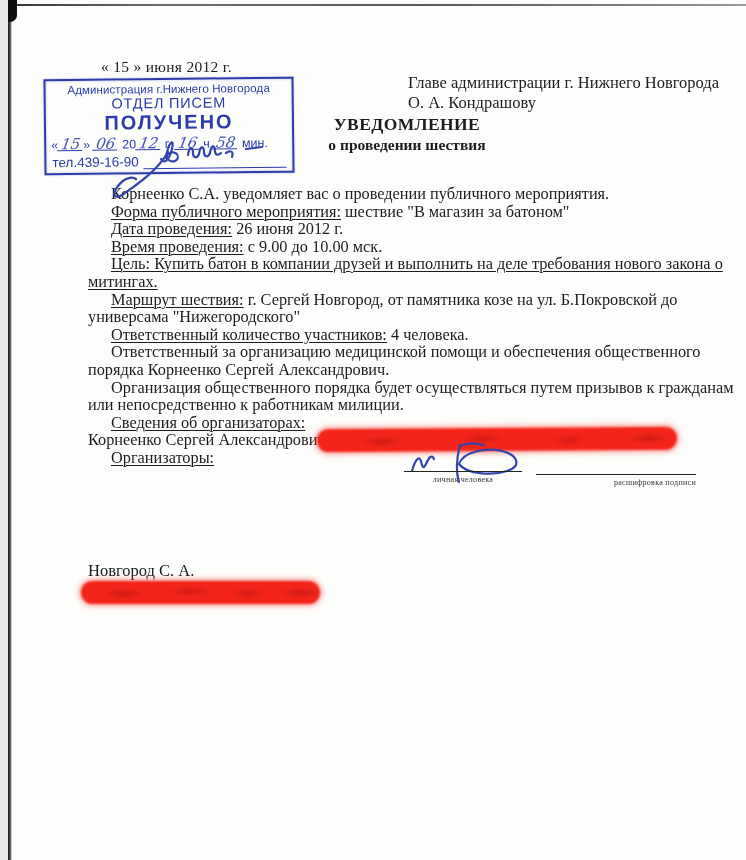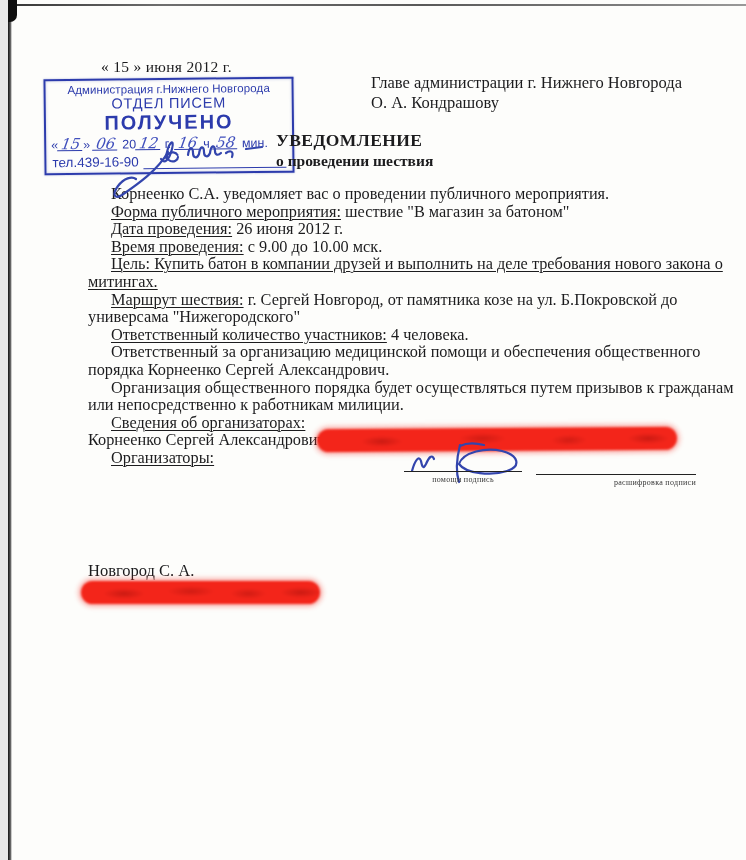--- a/index.html
+++ b/index.html
@@ -32,23 +32,23 @@
   .stamp-status{ font-size:20px; font-weight:bold; letter-spacing:2px; margin-top:0px; }
   .stamp-row   { font-size:12.5px; margin-top:3px; text-align:left; padding-left:5px; white-space:nowrap; }
   .hw { font-family:"DejaVu Serif", serif; font-style:italic; font-size:15px; line-height:12px;
         color:#4150bd; border-bottom:1.2px solid #2c3bac; padding:0 3px; display:inline-block;
         transform:skewX(-10deg); }
   .pr { display:inline-block; }
   .phone-row { display:flex; align-items:flex-end; padding:1px 6px 0 6px; font-size:13.5px; margin-top:2px; }
   .sig-underline { flex:1; border-bottom:1.5px solid #2c3bac; margin-left:5px; height:12px; }
   .stamp-sig-svg { position:absolute; left:96px; top:132px; width:195px; height:78px; z-index:3; }
   
-  .addressee { position:absolute; left:363px; top:73px; font-size:16.5px; line-height:19.5px; }
+  .addressee { position:absolute; left:400px; top:73px; font-size:16.5px; line-height:19.5px; }
   
-  .title-block { position:absolute; left:268px; top:130px; width:262px; }
+  .title-block { position:absolute; left:268px; top:114px; width:262px; text-align:center; }
   .doc-title    { font-size:17.5px; font-weight:bold; letter-spacing:.4px; }
   .doc-subtitle { font-size:15.5px; font-weight:bold; margin-top:1px; }
   
   .body-block { position:absolute; left:80px; top:185px; width:660px; font-size:16.3px; line-height:17.6px; }
   .para { position:relative; }
   .indent { text-indent:23px; }
   .u { text-decoration:underline; text-underline-offset:2px; text-decoration-thickness:1px; }
   
   .redaction { position:absolute; background:
       radial-gradient(ellipse 30px 8px at 18% 55%, rgba(110,0,0,.30), transparent 70%),
@@ -131,21 +131,21 @@
     <p class="para indent"><span class="u">Организаторы:</span></p>
   </div>
 
   <svg class="personal-sig-svg" viewBox="0 0 128 44">
     <path d="M10,31 C13,20 17,15 19,21 C20,26 21,30 24,24 C27,17 30,14 32,19"></path>
     <path d="M58,5 C55,17 53,30 57,42"></path>
     <path d="M57,24 C61,12 84,7 100,11 C116,15 120,26 105,31 C90,36 64,34 57,24"></path>
     <path d="M58,6 C64,3 74,3 82,5"></path>
   </svg>
   <div class="sig-line-personal"></div>
-  <div class="sig-label-personal">помощи подпись</div>
+  <div class="sig-label-personal">личная человека</div>
 
   <div class="sig-line-name"></div>
   <div class="sig-label-name">расшифровка подписи</div>
 
   <div class="footer-name">Новгород С. А.</div>
   <div class="redaction bar-phone"></div>
 
 </div>
 
 </body></html>

